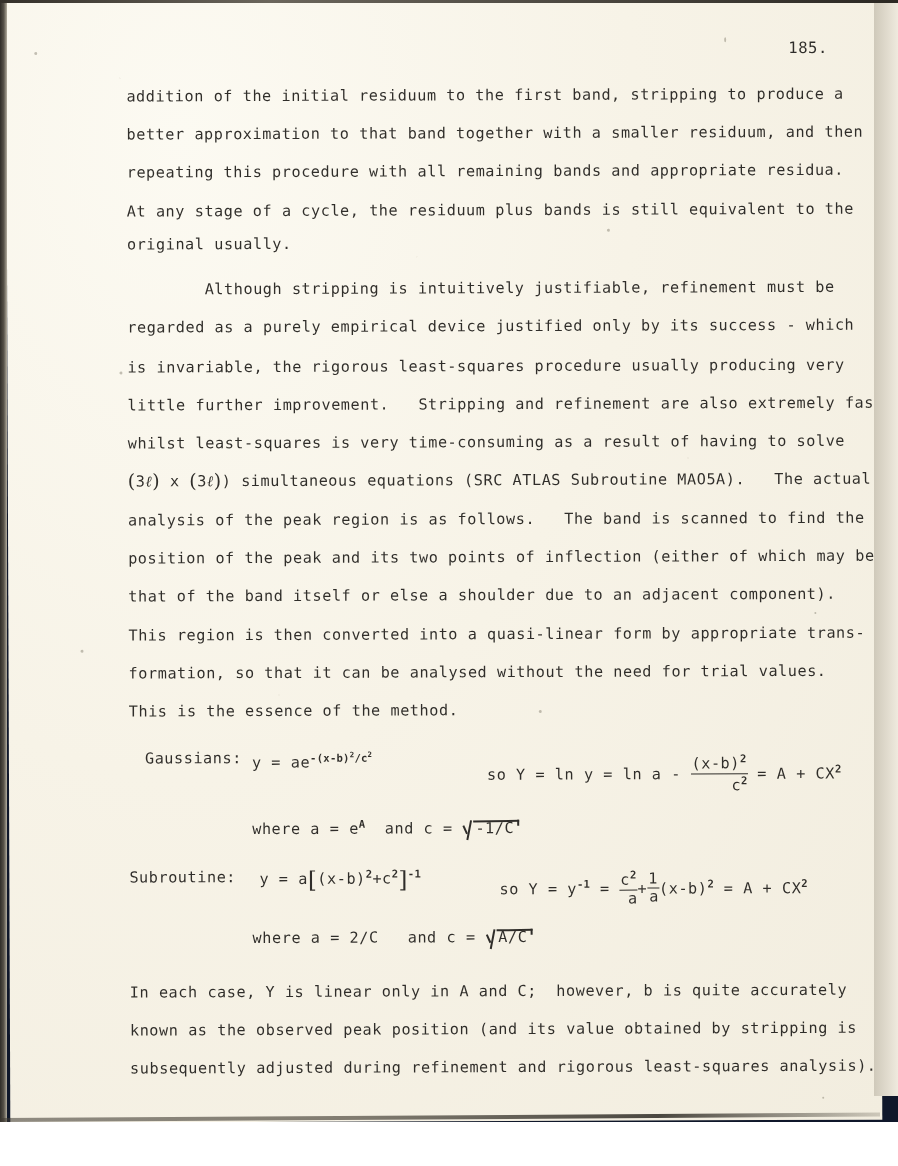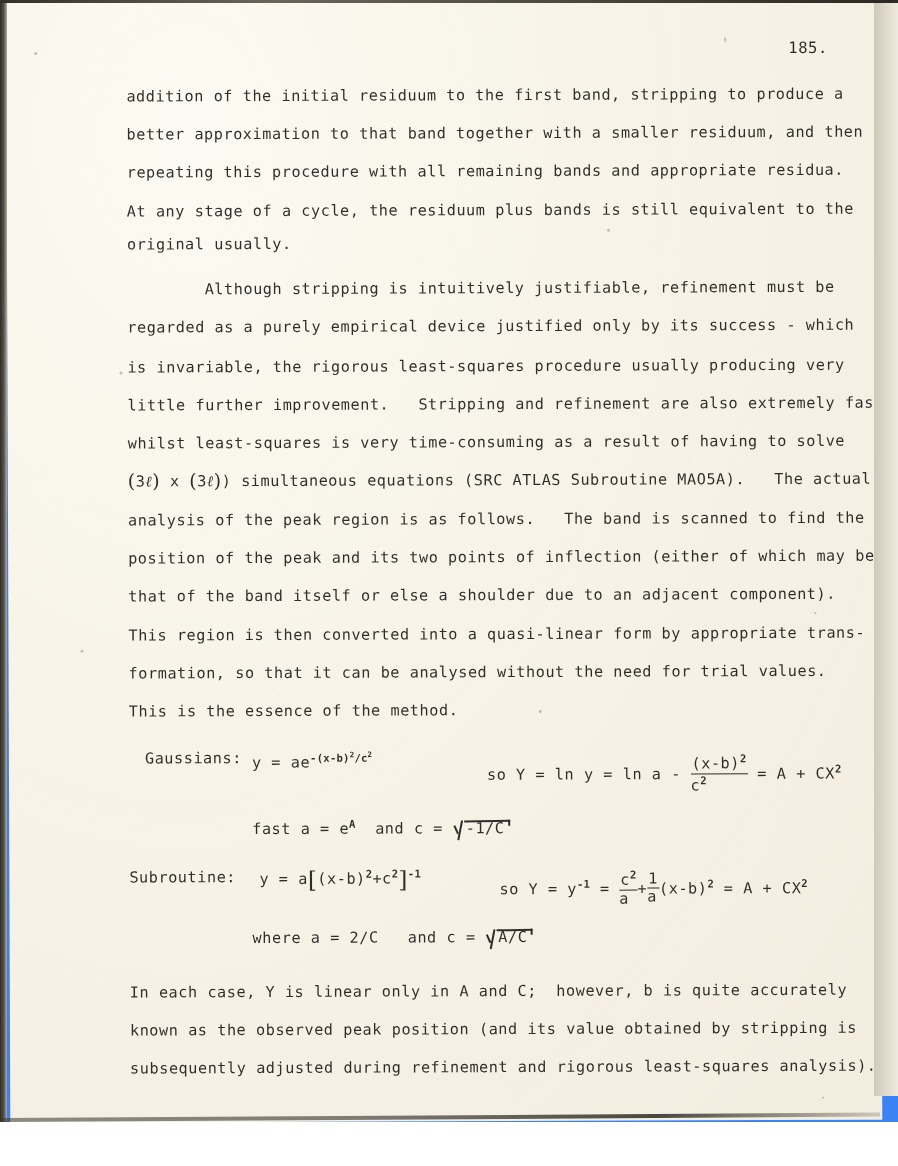--- a/index.html
+++ b/index.html
@@ -11,21 +11,21 @@
     width: 898px;
     height: 1166px;
     overflow: hidden;
     font-family: "DejaVu Sans Mono", monospace;
   }
 
   #scan {
     position: relative;
     width: 898px;
     height: 1166px;
-    background: #3b82f6;
+    background: #0f172a;
     overflow: hidden;
   }
 
   
   #paper {
     position: absolute;
     left: 6px;
     top: 0px;
     width: 872px;
     height: 1123px;
@@ -112,21 +112,21 @@
 
   .scriptl {
     font-family: "DejaVu Serif", serif;
     font-style: italic;
     font-size: 0.98em;
   }
 
   
   .frac {
     display: inline-block;
-    text-align: left;
+    text-align: right;
     vertical-align: middle;
     line-height: 1.05;
     position: relative;
     top: -1px;
   }
   .frac .num {
     display: block;
     border-bottom: 1.4px solid #211f1c;
     padding: 0 1px 1px 1px;
   }
@@ -238,21 +238,21 @@
     <div class="ty body-line" style="top:590px">that of the band itself or else a shoulder due to an adjacent component).</div>
     <div class="ty body-line" style="top:629px">This region is then converted into a quasi-linear form by appropriate trans-</div>
     <div class="ty body-line" style="top:667px">formation, so that it can be analysed without the need for trial values.</div>
     <div class="ty body-line" style="top:705px">This is the essence of the method.</div>
 
     <div class="ty" style="left:136px; top:752px">Gaussians:</div>
     <div class="ty" style="left:243px; top:752px"><span>y = ae</span><sup><span>-(x-b)</span><sup>2</sup><span>/c</span><sup>2</sup></sup></div>
 
     <div class="ty" style="left:478px; top:757px"><span>so Y = ln y = ln a -</span> <span class="frac"><span class="num"><span>(x-b)</span><sup>2</sup></span><span class="den"><span>c</span><sup>2</sup></span></span> <span>= A + CX</span><sup>2</sup></div>
 
-    <div class="ty" style="left:243px; top:821px"><span>fast a = e</span><sup>A</sup>&nbsp; <span>and c =</span> <span class="radical"><span class="stroke"></span><span class="vinc"></span><span>-1/C</span></span></div>
+    <div class="ty" style="left:243px; top:821px"><span>where a = e</span><sup>A</sup>&nbsp; <span>and c =</span> <span class="radical"><span class="stroke"></span><span class="vinc"></span><span>-1/C</span></span></div>
 
     <div class="ty" style="left:120px; top:871px">Subroutine:</div>
     <div class="ty" style="left:250px; top:871px"><span>y = a</span><span class="bigbracket">[</span><span>(x-b)</span><sup>2</sup><span>+c</span><sup>2</sup><span class="bigbracket">]</span><sup>-1</sup></div>
 
     <div class="ty" style="left:490px; top:873px"><span>so Y = y</span><sup>-1</sup> <span>=</span> <span class="frac"><span class="num"><span>c</span><sup>2</sup></span><span class="den">a</span></span><span>+</span><span class="frac"><span class="num">1</span><span class="den">a</span></span><span>(x-b)</span><sup>2</sup> <span>= A + CX</span><sup>2</sup></div>
 
     <div class="ty" style="left:243px; top:932px"><span>where a = 2/C   and c =</span> <span class="radical"><span class="stroke"></span><span class="vinc"></span><span>A/C</span></span></div>
 
     <div class="ty body-line" style="top:986px">In each case, Y is linear only in A and C;  however, b is quite accurately</div>
     <div class="ty body-line" style="top:1024px">known as the observed peak position (and its value obtained by stripping is</div>

